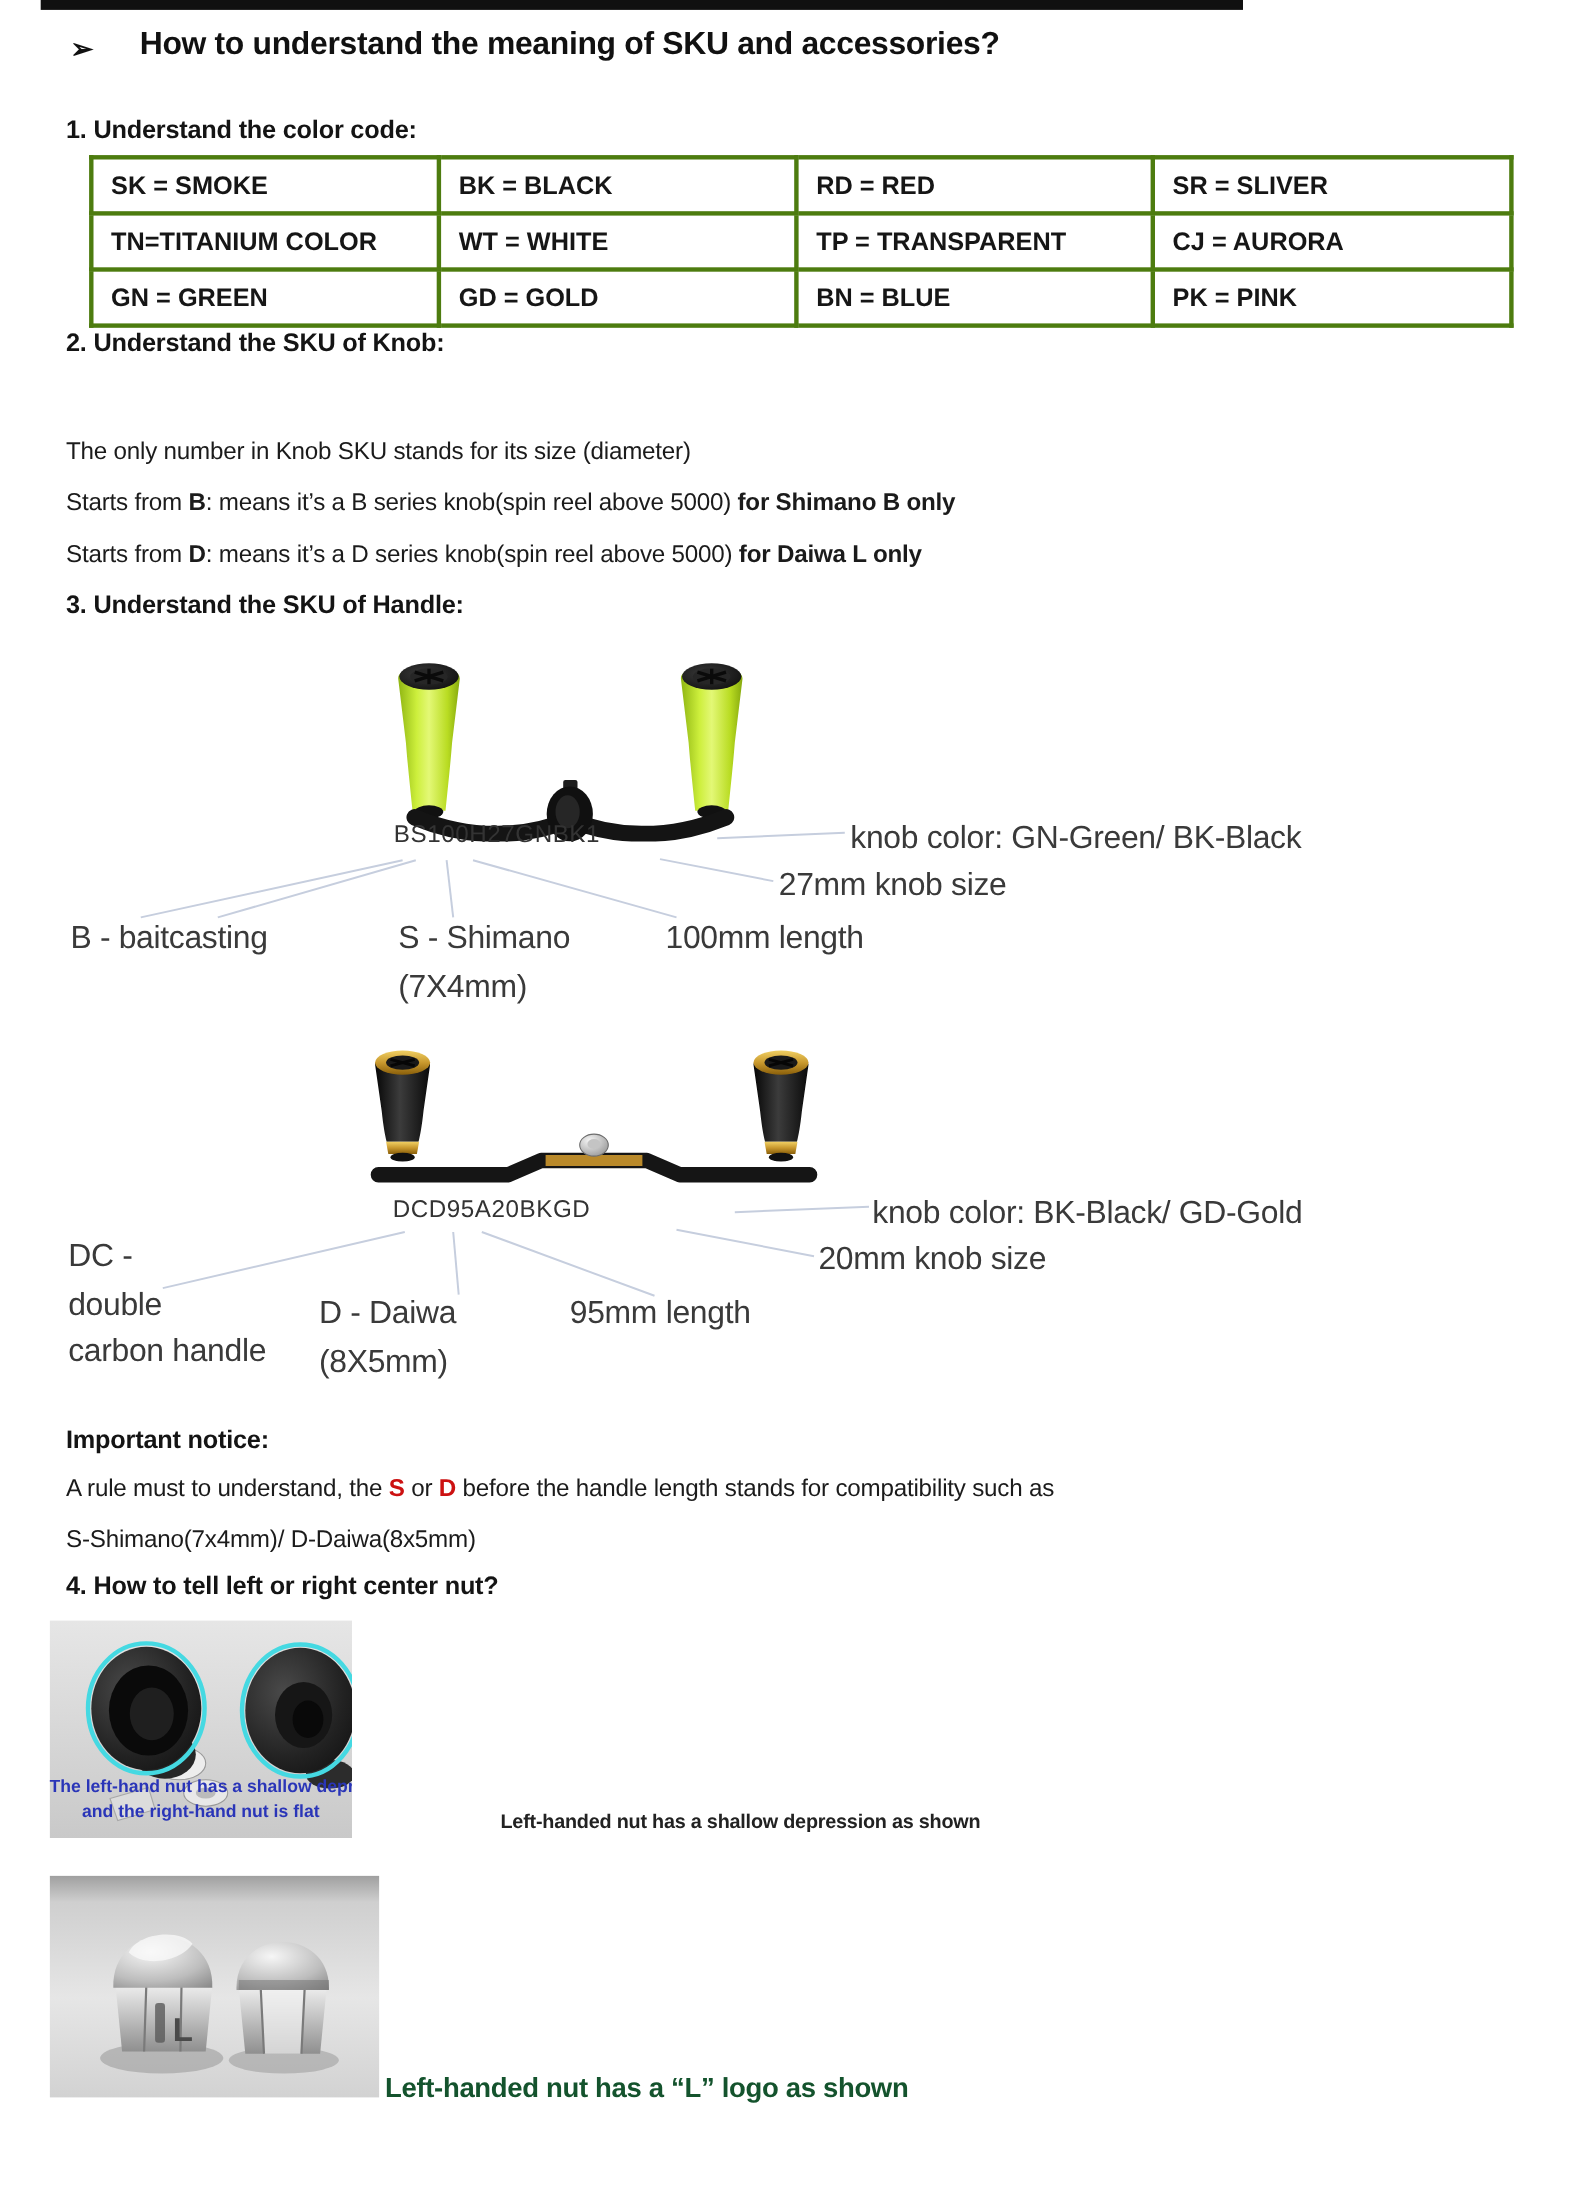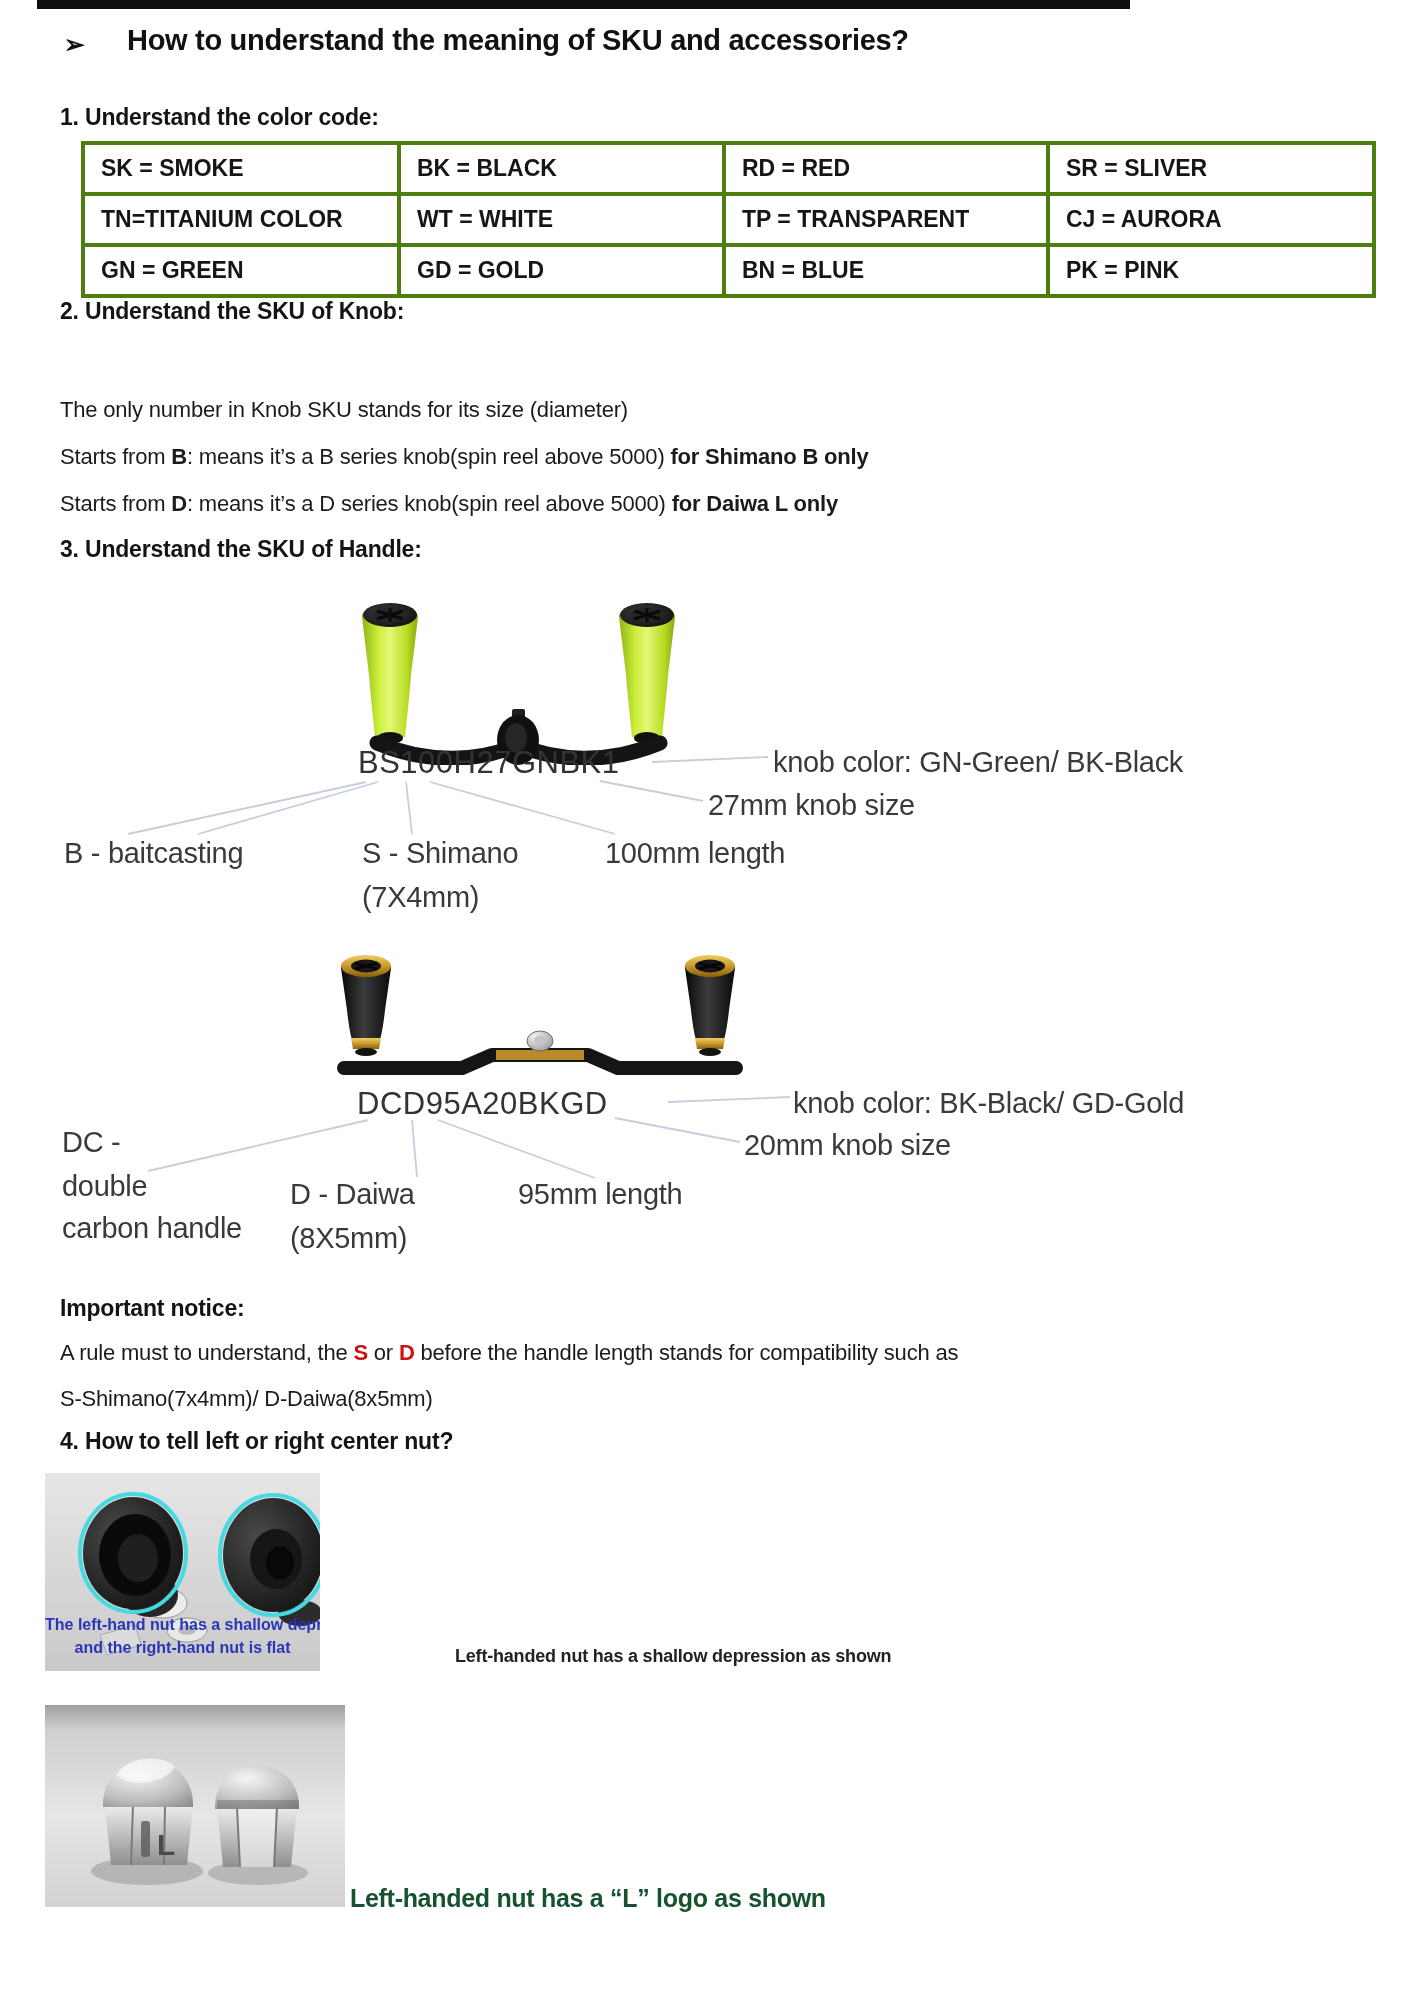--- a/index.html
+++ b/index.html
@@ -6,21 +6,21 @@
   .canvas{position:relative;width:1428px;height:2000px;background:#ffffff;
           font-family:"Liberation Sans", sans-serif;color:#1b1b1b;overflow:hidden;}
   .abs{position:absolute;}
   .title{font-size:29px;font-weight:700;color:#111;letter-spacing:-0.3px;}
   .bullet{font-size:25px;font-weight:700;color:#111;}
   .h{font-size:23px;font-weight:700;color:#141414;letter-spacing:-0.2px;}
   .p{font-size:22px;font-weight:400;color:#1b1b1b;letter-spacing:-0.2px;white-space:nowrap;}
   .p b{font-weight:700;}
   .red{color:#cc1111;font-weight:700;}
   .ann{font-size:29px;color:#3a3a3a;white-space:nowrap;letter-spacing:-0.3px;}
-  .sku{font-size:31px;color:#333333;white-space:nowrap;letter-spacing:0.5px;}
+  .sku{font-size:22px;color:#333333;white-space:nowrap;letter-spacing:0.5px;}
   .cap{font-size:18px;font-weight:600;color:#222;white-space:nowrap;letter-spacing:-0.2px;}
   .cap2{font-size:25px;font-weight:600;color:#14532d;white-space:nowrap;letter-spacing:-0.3px;text-align:right;}
   table.colors{border-collapse:collapse;table-layout:fixed;width:1291px;}
   table.colors td{border:4px solid #4d7c0f;height:47px;padding:0 0 0 16px;
                   font-size:23px;font-weight:700;color:#161616;vertical-align:middle;
                   white-space:nowrap;overflow:hidden;background:#fff;}
   .photo{overflow:hidden;}
   .overlay-blue{position:absolute;left:0;right:0;text-align:center;font-size:16px;
                 font-weight:700;color:#2a35b8;line-height:23px;white-space:nowrap;}
   svg{display:block;}

